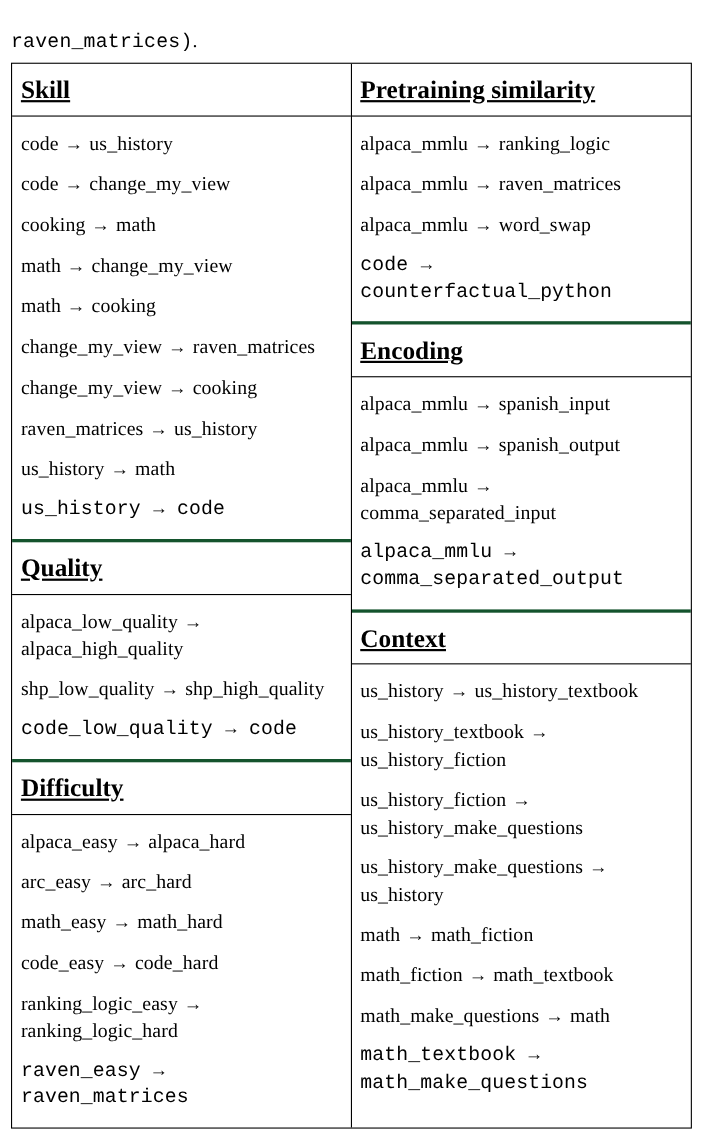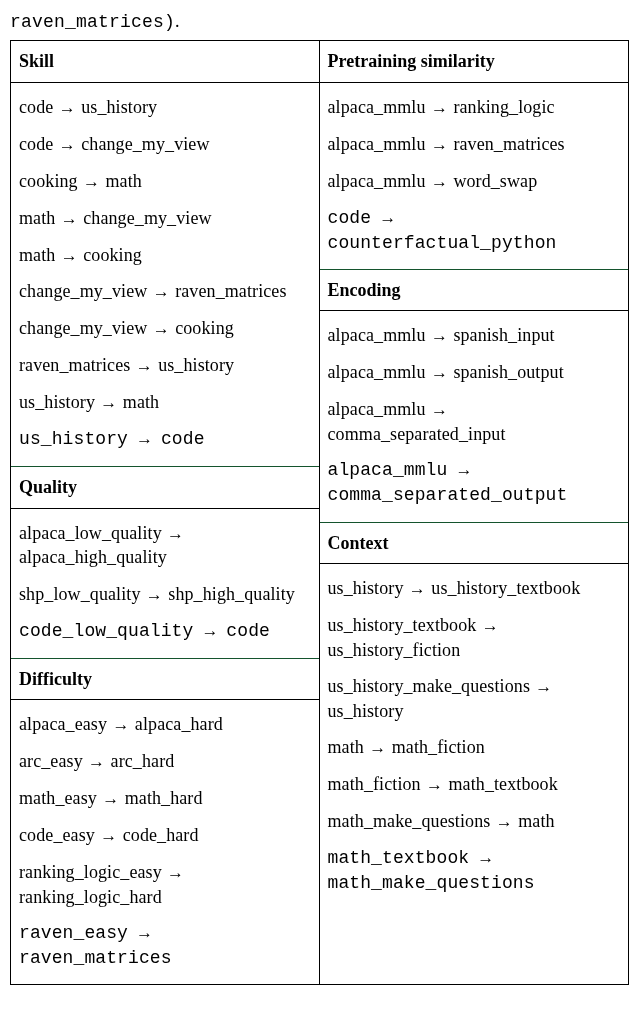--- a/index.html
+++ b/index.html
@@ -25,26 +25,27 @@
   }
   .column.left {
     border-right: 1px solid #000;
   }
   .section {
     display: flex;
     flex-direction: column;
   }
   .section-header {
     font-weight: bold;
-    font-size: 18px;
+    font-size: 23px;
     padding: 9px 8px 8px 8px;
     border-bottom: 1px solid #000;
+    text-decoration: underline;
   }
   .section:not(:first-child) .section-header {
-    border-top: 1px solid #14532d;
+    border-top: 3px solid #14532d;
   }
   .section-body {
     padding: 8px 8px 8px 8px;
   }
   .item {
     margin: 4px 0 12px 0;
     line-height: 1.35;
     letter-spacing: 0.1px;
   }
   .item:last-child {
@@ -57,21 +58,21 @@
   }
   .tt {
     font-family: 'Courier New', monospace;
     font-size: 18px;
     letter-spacing: 0.2px;
   }
 </style>
 </head>
 <body>
 
-<div style="margin-bottom:6px;">
+<div style="margin-bottom:6px;margin-top:16px;">
   <span class="tt">raven_matrices)</span><span>.</span>
 </div>
 
 <div class="table-wrapper">
   <div class="column left" id="col-left">
       <div class="section">
         <div class="section-header">Skill</div>
         <div class="section-body">
           <div class="item"><span>code</span><span class="arrow"> → </span><span>us_history</span></div>
           <div class="item"><span>code</span><span class="arrow"> → </span><span>change_my_view</span></div>
@@ -122,20 +123,21 @@
           <div class="item"><span>alpaca_mmlu</span><span class="arrow"> → </span><span>spanish_output</span></div>
           <div class="item"><span>alpaca_mmlu</span><span class="arrow"> → </span><span>comma_separated_input</span></div>
           <div class="item"><span>alpaca_mmlu</span><span class="arrow"> → </span><span>comma_separated_output</span></div>
         </div>
       </div>
       <div class="section">
         <div class="section-header">Context</div>
         <div class="section-body">
           <div class="item"><span>us_history</span><span class="arrow"> → </span><span>us_history_textbook</span></div>
           <div class="item"><span>us_history_textbook</span><span class="arrow"> → </span><span>us_history_fiction</span></div>
+          <div class="item"><span>us_history_fiction</span><span class="arrow"> → </span><span>us_history_make_questions</span></div>
           <div class="item"><span>us_history_make_questions</span><span class="arrow"> → </span><span>us_history</span></div>
           <div class="item"><span>math</span><span class="arrow"> → </span><span>math_fiction</span></div>
           <div class="item"><span>math_fiction</span><span class="arrow"> → </span><span>math_textbook</span></div>
           <div class="item"><span>math_make_questions</span><span class="arrow"> → </span><span>math</span></div>
           <div class="item"><span>math_textbook</span><span class="arrow"> → </span><span>math_make_questions</span></div>
         </div>
       </div>
     </div>
 </div>
 

